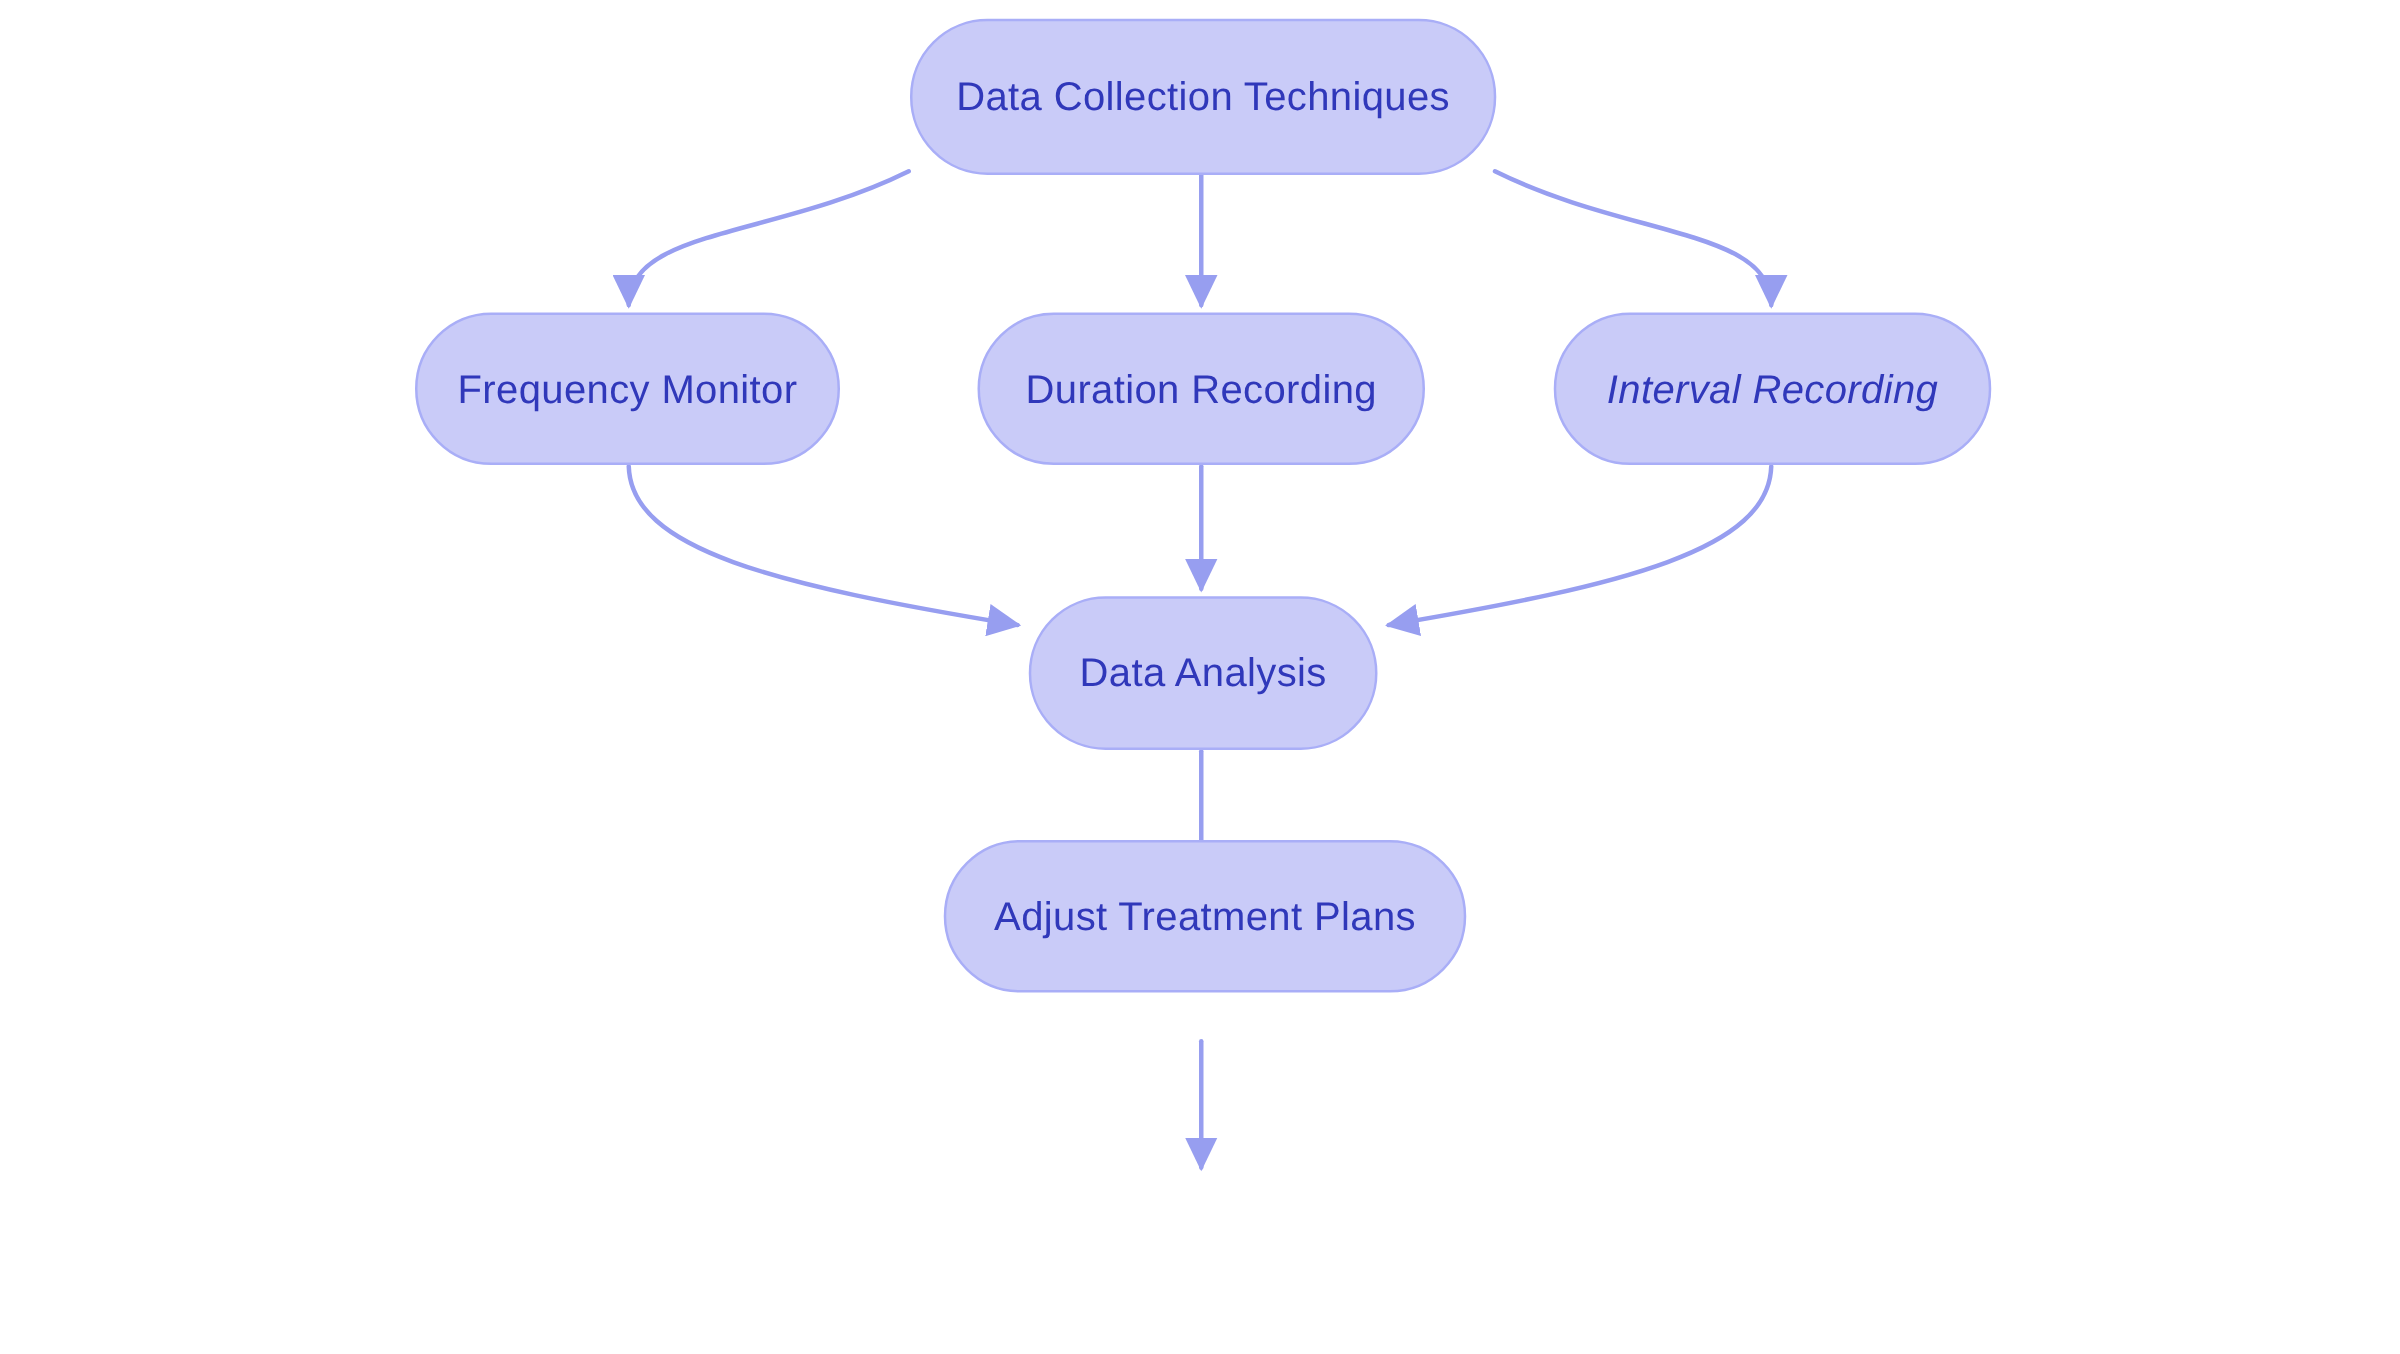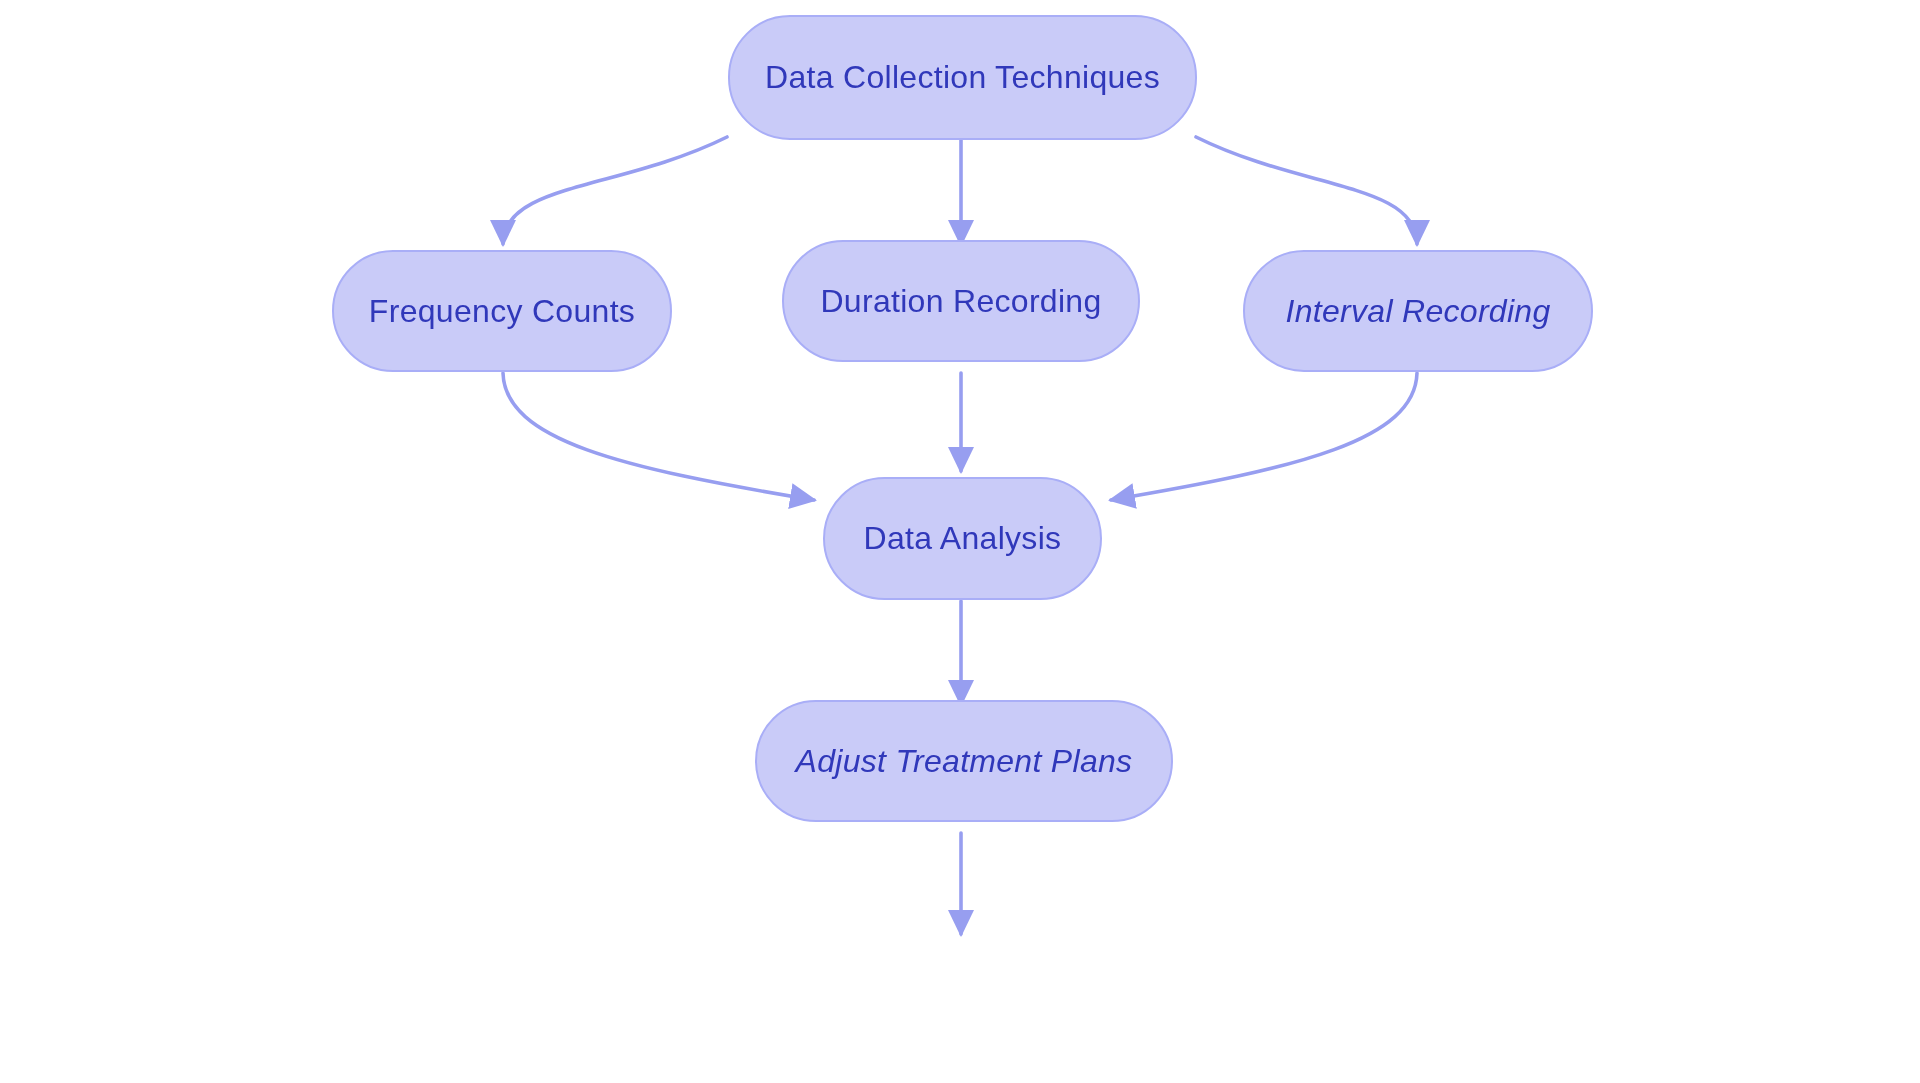--- a/index.html
+++ b/index.html
@@ -84,33 +84,33 @@
     <path class="edge" marker-end="url(#arrowhead)" d="M 961 601 L 961 704"></path>
 
     <path class="edge" marker-end="url(#arrowhead)" d="M 961 833 L 961 934"></path>
   </svg>
 
   <div class="node" style="left:728px; top:15px; width:469px; height:125px;">
     <span class="node-label">Data Collection Techniques</span>
   </div>
 
   <div class="node" style="left:332px; top:250px; width:340px; height:122px;">
-    <span class="node-label">Frequency Counts</span>
+    <span class="node-label">Frequency Monitor</span>
   </div>
 
-  <div class="node" style="left:782px; top:240px; width:358px; height:122px;text-align:center;">
+  <div class="node" style="left:782px; top:250px; width:358px; height:122px;text-align:center;">
     <span class="node-label">Duration Recording</span>
   </div>
 
   <div class="node" style="left:1243px; top:250px; width:350px; height:122px;font-style:italic;">
     <span class="node-label">Interval Recording</span>
   </div>
 
   <div class="node" style="left:823px; top:477px; width:279px; height:123px;">
     <span class="node-label">Data Analysis</span>
   </div>
 
-  <div class="node" style="left:755px; top:700px; width:418px; height:122px;font-style:italic;">
+  <div class="node" style="left:755px; top:672px; width:418px; height:122px;">
     <span class="node-label">Adjust Treatment Plans</span>
   </div>
 
 
 </div>
 
 </body></html>

